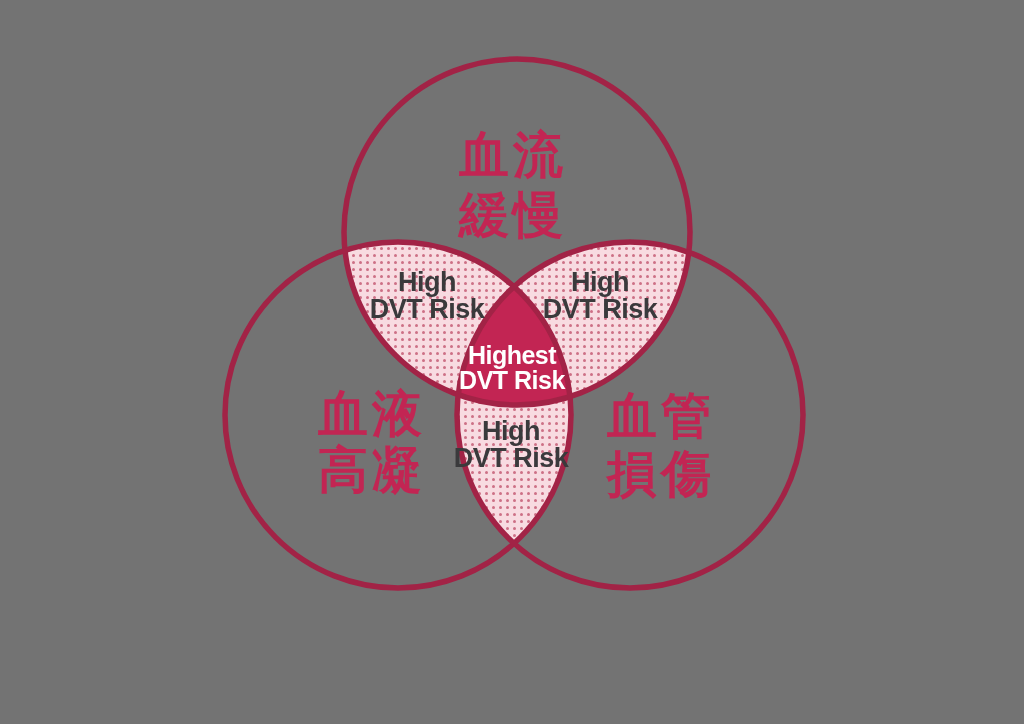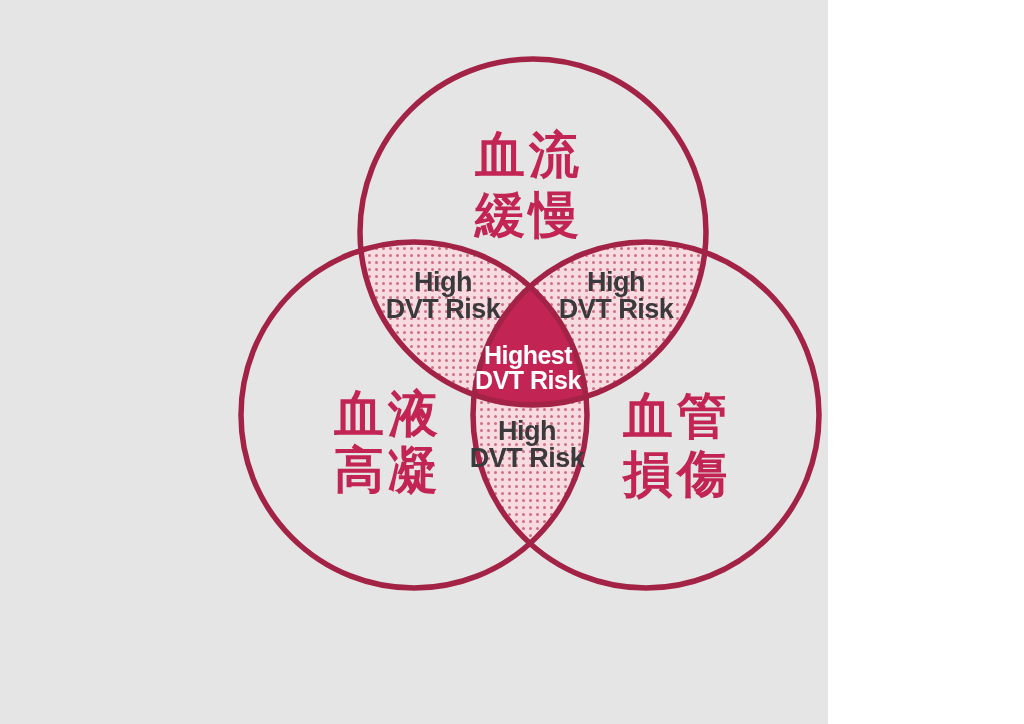--- a/index.html
+++ b/index.html
@@ -3,25 +3,24 @@
 <meta charset="utf-8">
 <style>
   html, body {
     margin: 0;
     padding: 0;
     background: #ffffff;
     font-family: "Liberation Sans", "DejaVu Sans", sans-serif;
   }
   #canvas {
     position: relative;
-    width: 812px;
+    width: 1024px;
     height: 724px;
-    background: #e5e5e5;
+    background: #737373;
     overflow: hidden;
-    padding-left: 16px;
   }
   svg { display: block; width: 1024px; height: 724px; }
 
   .cjk-label {
     font-family: "DejaVu Sans", "Liberation Sans", sans-serif;
     font-size: 50px;
     font-weight: bold;
     letter-spacing: 4px;
     fill: #C22553;
   }

